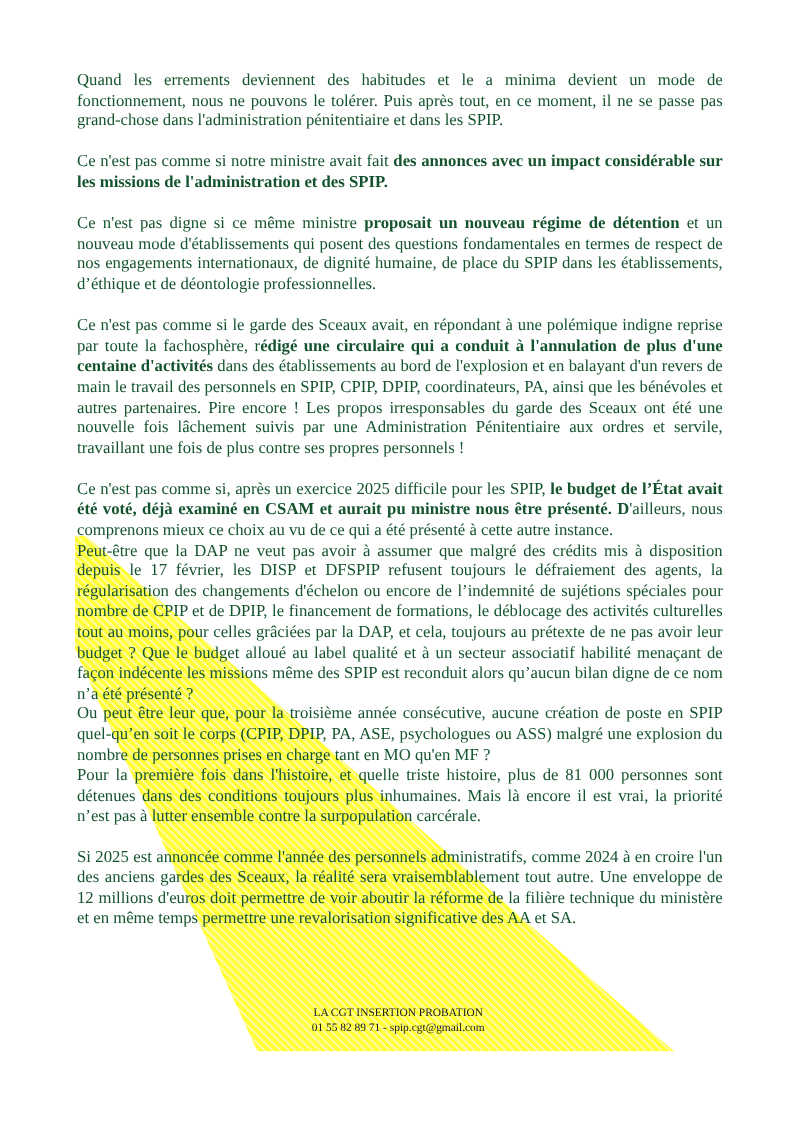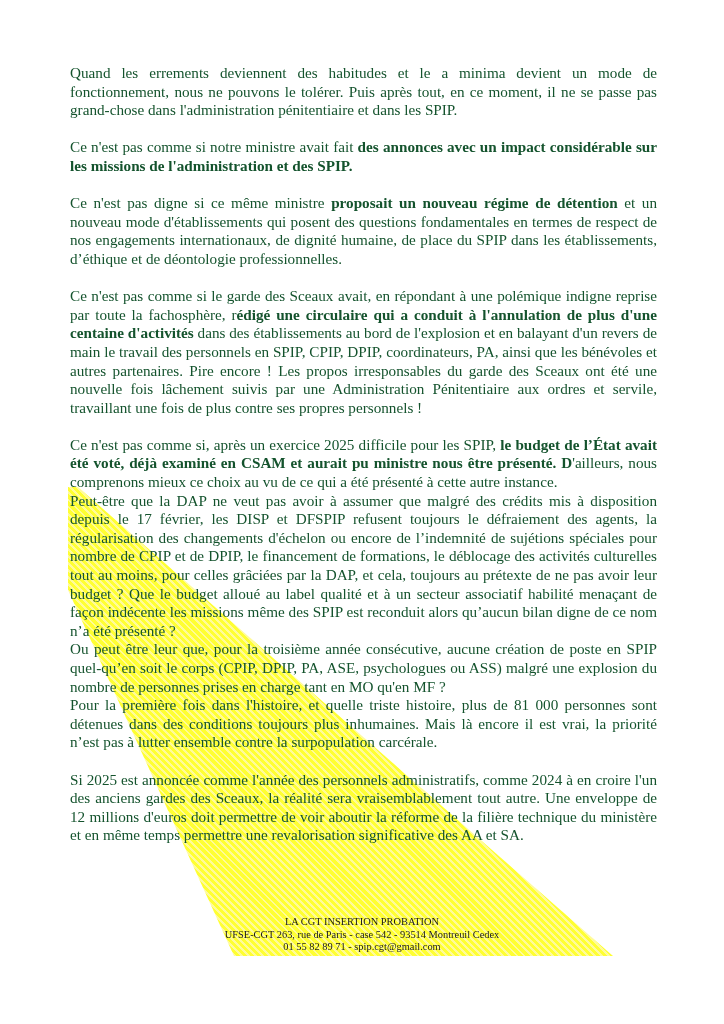--- a/index.html
+++ b/index.html
@@ -35,15 +35,14 @@
     <p class="para"><span>Ce n'est pas comme si le garde des Sceaux avait, en répondant à une polémique indigne reprise par toute la fachosphère, r</span><b>édigé une circulaire qui a conduit à l'annulation de plus d'une centaine d'activités</b><span> dans des établissements au bord de l'explosion et en balayant d'un revers de main le travail des personnels en SPIP, CPIP, DPIP, coordinateurs, PA, ainsi que les bénévoles et autres partenaires. Pire encore ! Les propos irresponsables du garde des Sceaux ont été une nouvelle fois lâchement suivis par une Administration Pénitentiaire aux ordres et servile, travaillant une fois de plus contre ses propres personnels !</span></p>
     <p class="para tight"><span>Ce n'est pas comme si, après un exercice 2025 difficile pour les SPIP, </span><b>le budget de l’État avait été voté, déjà examiné en CSAM et aurait pu ministre nous être présenté. D</b><span>'ailleurs, nous comprenons mieux ce choix au vu de ce qui a été présenté à cette autre instance.</span></p>
     <p class="para tight"><span>Peut-être que la DAP ne veut pas avoir à assumer que malgré des crédits mis à disposition depuis le 17 février, les DISP et DFSPIP refusent toujours le défraiement des agents, la régularisation des changements d'échelon ou encore de l’indemnité de sujétions spéciales pour nombre de CPIP et de DPIP, le financement de formations, le déblocage des activités culturelles tout au moins, pour celles grâciées par la DAP, et cela, toujours au prétexte de ne pas avoir leur budget ? Que le budget alloué au label qualité et à un secteur associatif habilité menaçant de façon indécente les missions même des SPIP est reconduit alors qu’aucun bilan digne de ce nom n’a été présenté ?</span></p>
     <p class="para tight"><span>Ou peut être leur que, pour la troisième année consécutive, aucune création de poste en SPIP quel-qu’en soit le corps (CPIP, DPIP, PA, ASE, psychologues ou ASS) malgré une explosion du nombre de personnes prises en charge tant en MO qu'en MF ?</span></p>
     <p class="para"><span>Pour la première fois dans l'histoire, et quelle triste histoire, plus de 81 000 personnes sont détenues dans des conditions toujours plus inhumaines. Mais là encore il est vrai, la priorité n’est pas à lutter ensemble contre la surpopulation carcérale.</span></p>
     <p class="para"><span>Si 2025 est annoncée comme l'année des personnels administratifs, comme 2024 à en croire l'un des anciens gardes des Sceaux, la réalité sera vraisemblablement tout autre. Une enveloppe de 12 millions d'euros doit permettre de voir aboutir la réforme de la filière technique du ministère et en même temps permettre une revalorisation significative des AA et SA.</span></p>
   </div>
 
 <div class="footer">
   <div>LA CGT INSERTION PROBATION</div>
-  <div>UFSE-CGT 263, rue de Paris - case 542 - 93514 Montreuil Cedex</div>
   <div>01 55 82 89 71 -  spip.cgt@gmail.com</div>
 </div>
 
 </body></html>

